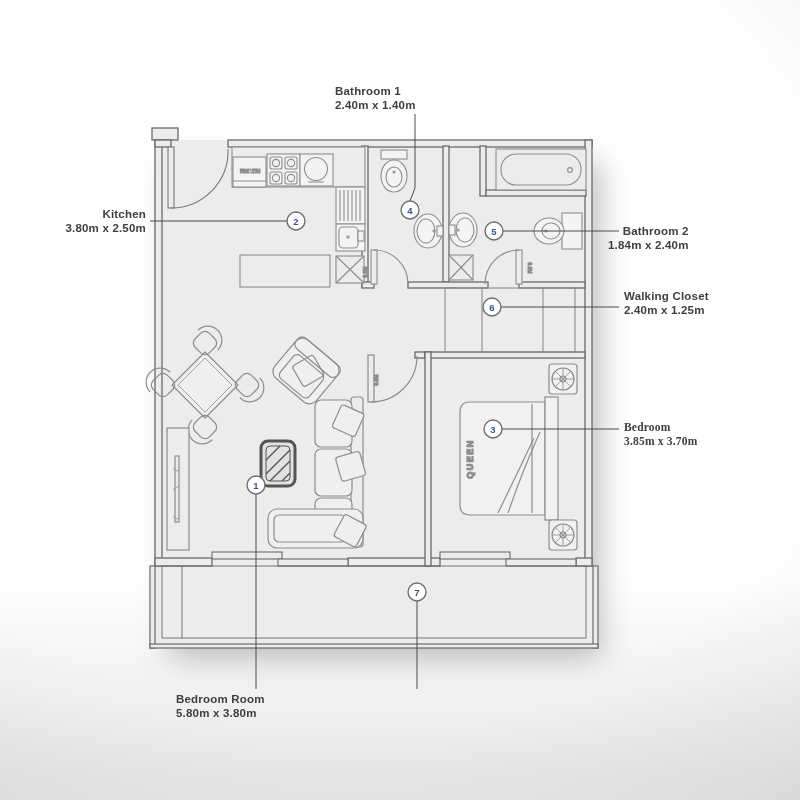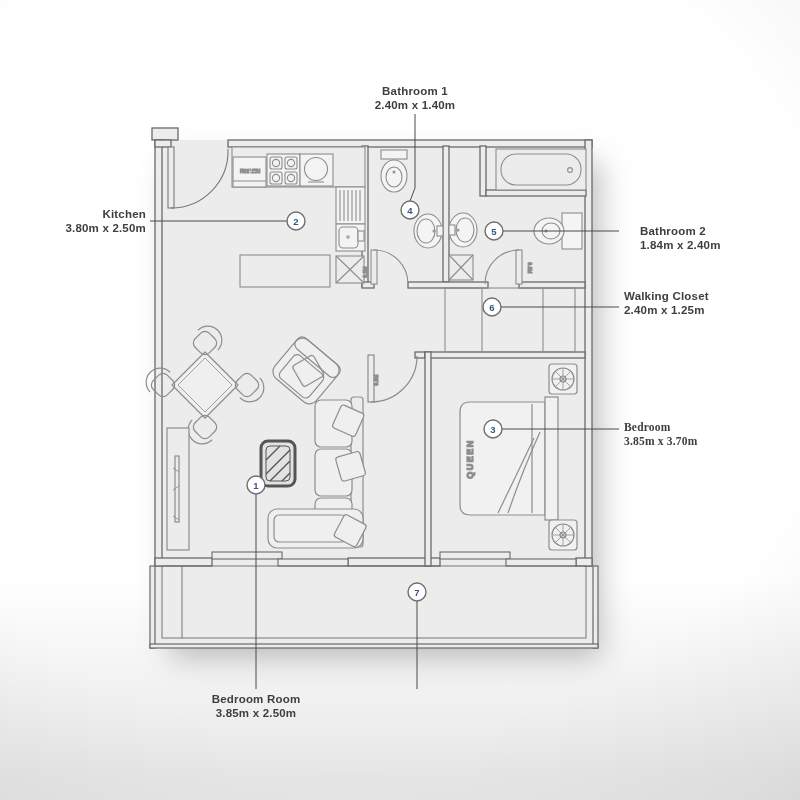--- a/index.html
+++ b/index.html
@@ -9,21 +9,21 @@
     background:
       linear-gradient(to bottom, rgba(255,255,255,0) 72%, rgba(110,110,110,0.16) 97%),
       radial-gradient(120% 105% at 44% 40%, #ffffff 50%, #f2f2f2 70%, #dddddd 90%, #cdcdcd 100%);
   }
   .plan-shadow{position:absolute;left:160px;top:148px;width:430px;height:495px;
     box-shadow:10px 14px 28px rgba(70,70,70,0.35);}
   svg.plan{position:absolute;left:0;top:0;}
   .room-label{position:absolute;color:#3e3e3e;font-size:11.5px;font-weight:bold;
     line-height:14px;letter-spacing:.2px;white-space:nowrap;}
   .room-label .dims{font-weight:bold;}
-  .lbl-c{text-align:center;width:160px;}
+  .lbl-c{width:160px;}
   .lbl-r{text-align:right;width:150px;}
   .lbl-l{text-align:left;}
   .callout-num{font-size:9.5px;font-weight:bold;fill:#34558b;text-anchor:middle;}
   .tinytxt{font-size:4.5px;fill:#7d7d7d;letter-spacing:.3px;}
   .queen{font-size:9px;font-weight:bold;fill:#8a8a8a;letter-spacing:1.5px;text-anchor:middle;}
 </style>
 </head>
 <body>
 
 <div class="canvas">
@@ -300,29 +300,29 @@
   </svg>
 
   <div class="room-label lbl-c" style="left:335px;top:84px;">
     <div>Bathroom 1</div>
     <div class="dims">2.40m x 1.40m</div>
   </div>
   <div class="room-label lbl-r" style="left:-4px;top:207px;">
     <div>Kitchen</div>
     <div class="dims">3.80m x 2.50m</div>
   </div>
-  <div class="room-label lbl-l" style="left:640px;top:224px;">
+  <div class="room-label lbl-l" style="left:608px;top:224px;text-align:right;">
     <div>Bathroom 2</div>
     <div class="dims">1.84m x 2.40m</div>
   </div>
   <div class="room-label lbl-l" style="left:624px;top:289px;">
     <div>Walking Closet</div>
     <div class="dims">2.40m x 1.25m</div>
   </div>
   <div class="room-label lbl-l" style="left:624px;top:420px;font-family:Liberation Serif, serif;">
     <div>Bedroom</div>
     <div class="dims">3.85m x 3.70m</div>
   </div>
   <div class="room-label lbl-c" style="left:176px;top:692px;">
     <div>Bedroom Room</div>
-    <div class="dims">3.85m x 2.50m</div>
+    <div class="dims">5.80m x 3.80m</div>
   </div>
 </div>
 
 </body></html>

